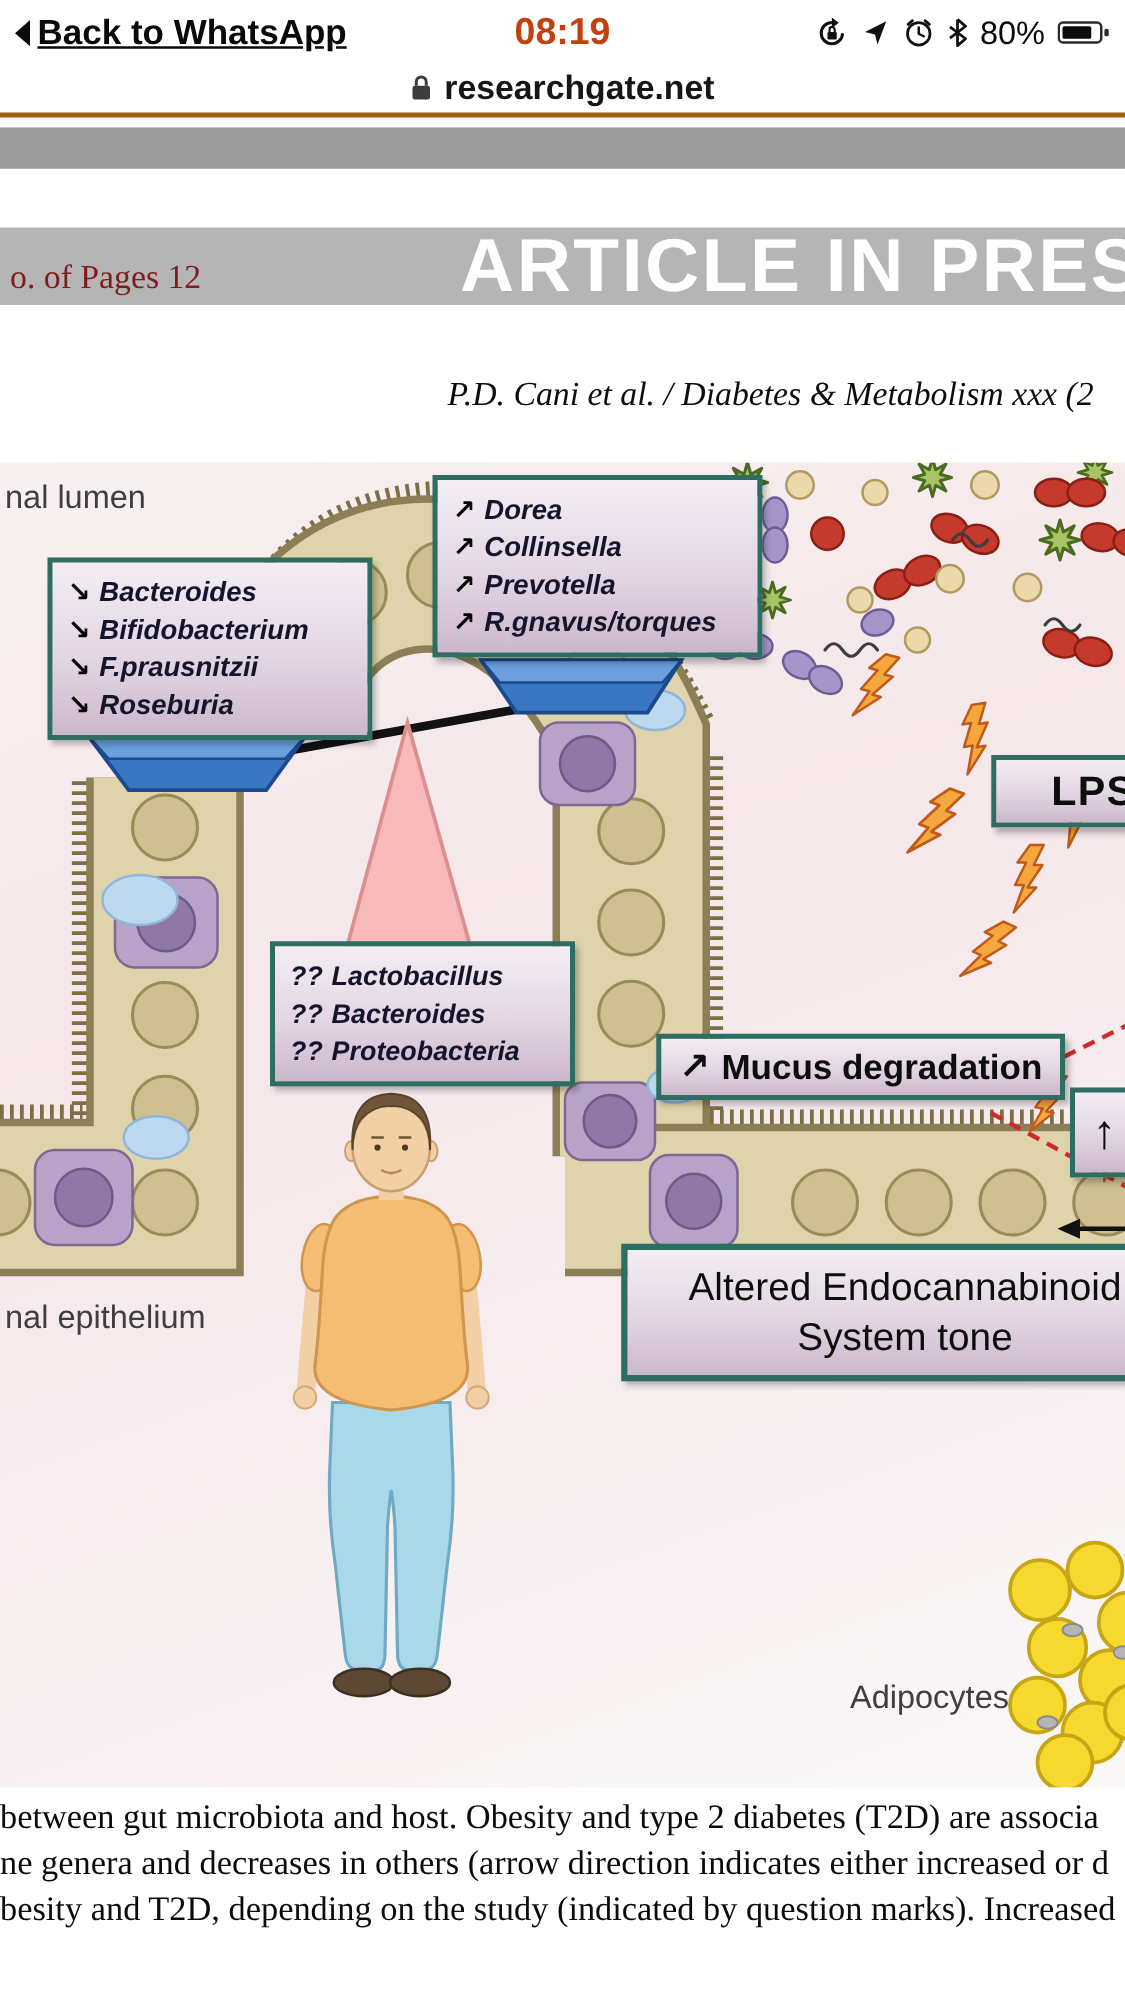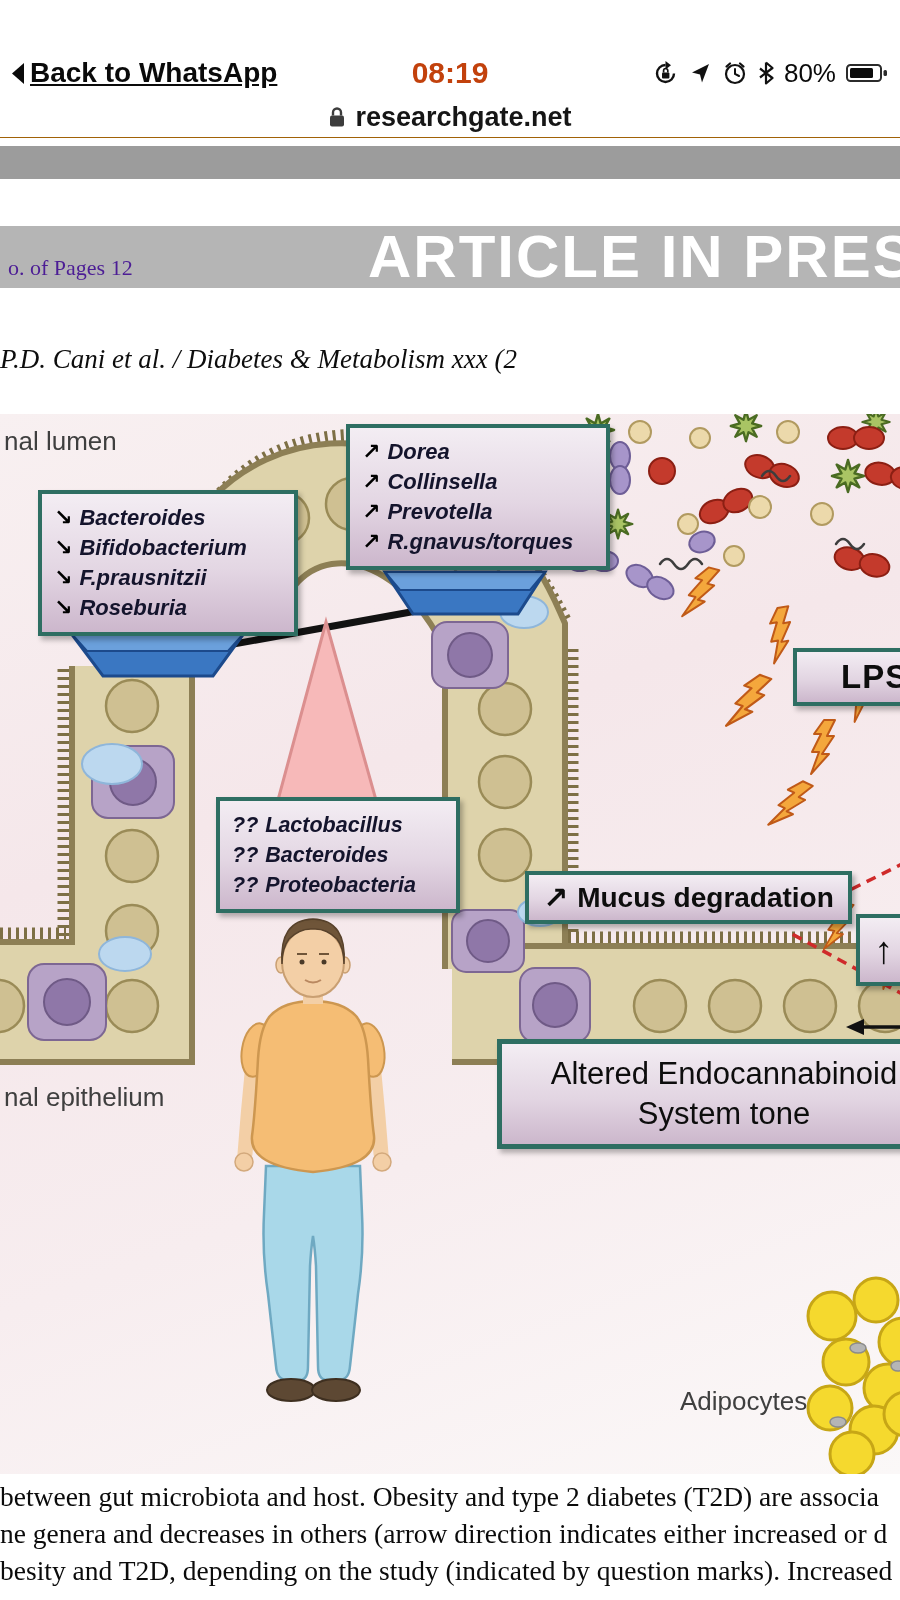--- a/index.html
+++ b/index.html
@@ -1,36 +1,36 @@
 <!DOCTYPE html>
 <html><head>
 <meta charset="utf-8">
 <style>
   html,body{margin:0;padding:0;}
   body{width:900px;height:1600px;background:#fff;font-family:"Liberation Sans","DejaVu Sans",sans-serif;}
   .screen{position:relative;width:900px;height:1600px;background:#fff;overflow:hidden;}
 
   
-  .chrome{border-bottom:1px solid #a16207;background:#fff;margin-top:47px;}
+  .chrome{border-bottom:4px solid #a16207;background:#fff;}
   .status-bar{position:relative;display:flex;align-items:center;justify-content:space-between;height:48px;padding:2px 12px 0 10px;}
   .back{display:flex;align-items:center;gap:5px;cursor:pointer;}
   .back-text{font-size:28px;font-weight:600;color:#0a0a0a;text-decoration:underline;}
   .time{position:absolute;left:0;right:0;text-align:center;font-size:30px;font-weight:700;color:#c2410c;pointer-events:none;}
   .sicons{display:flex;align-items:center;gap:10px;margin-left:auto;z-index:2;text-align:center;}
   .pct{font-size:26px;font-weight:500;color:#0a0a0a;}
   .url-bar{display:flex;align-items:center;justify-content:center;gap:9px;height:40px;cursor:pointer;}
   .url-text{font-size:27px;font-weight:700;color:#161616;}
 
   .gray-banner{margin-top:8px;height:33px;background:#9c9c9c;}
 
   
   .article-band{position:relative;margin-top:47px;height:62px;background:#b5b5b5;font-family:"Liberation Serif","DejaVu Serif",serif;}
-  .pages{position:absolute;left:8px;bottom:7px;font-size:22px;color:#4c1d95;white-space:nowrap;}
+  .pages{position:absolute;left:8px;bottom:7px;font-size:27px;color:#7f1d1d;white-space:nowrap;}
   .banner{position:absolute;left:368px;top:0;line-height:62px;font-family:"Liberation Sans","DejaVu Sans",sans-serif;font-weight:700;font-size:60px;letter-spacing:2px;color:#fff;white-space:nowrap;}
-  .citation{margin-top:54px;font-family:"Liberation Serif","DejaVu Serif",serif;font-style:italic;font-size:27px;color:#0d0d0d;white-space:nowrap;line-height:34px;}
+  .citation{margin-top:54px;padding-left:358px;font-family:"Liberation Serif","DejaVu Serif",serif;font-style:italic;font-size:27px;color:#0d0d0d;white-space:nowrap;line-height:34px;}
 
   
   .figure{position:relative;width:900px;height:1060px;margin-top:38px;overflow:hidden;
     background:linear-gradient(160deg,#f8f0f1 0%,#f5e7ea 35%,#f7edef 65%,#fbf8f8 100%);}
   .fig-svg{position:absolute;left:0;top:0;}
   .fig-label{position:absolute;font-size:26px;color:#3f3f3f;white-space:nowrap;}
 
   .bacteria-box{position:absolute;border:4px solid #2e6e62;background:linear-gradient(180deg,#f3edf3 0%,#e3d6e3 55%,#ccb7cc 100%);
     padding:9px 12px;box-shadow:3px 4px 5px rgba(0,0,0,.28);}
   .brow{display:flex;align-items:baseline;font-style:italic;font-weight:700;font-size:22px;line-height:30px;color:#14142c;white-space:nowrap;}

